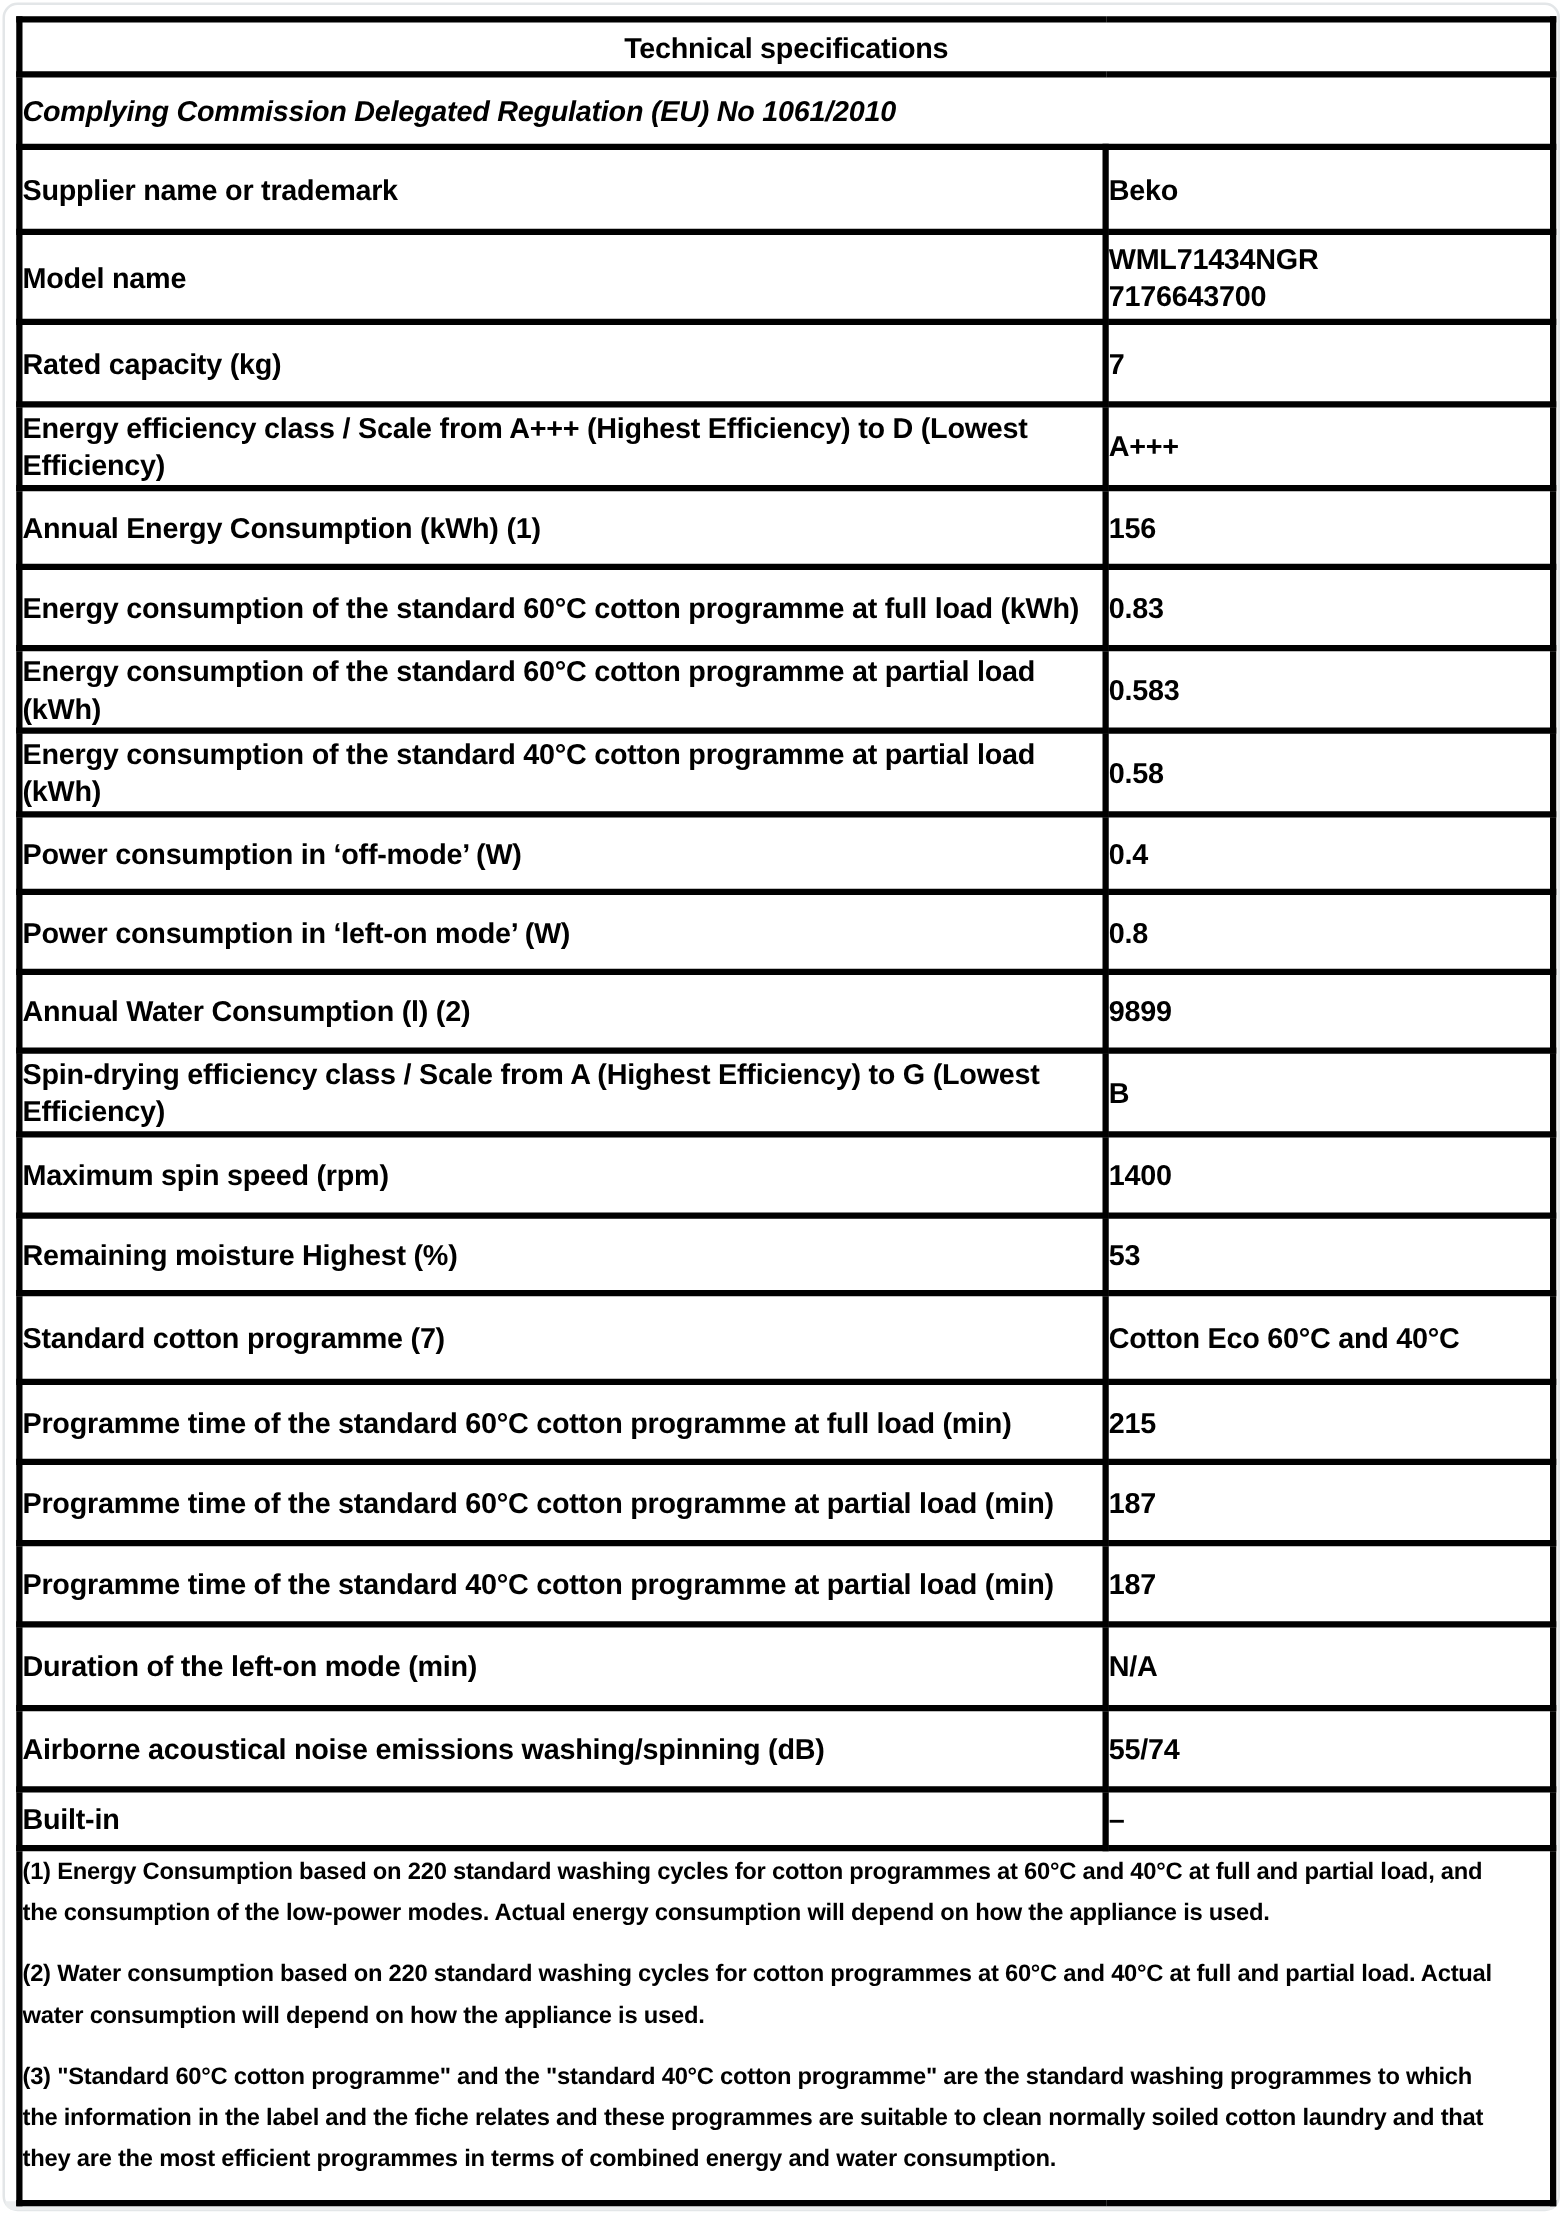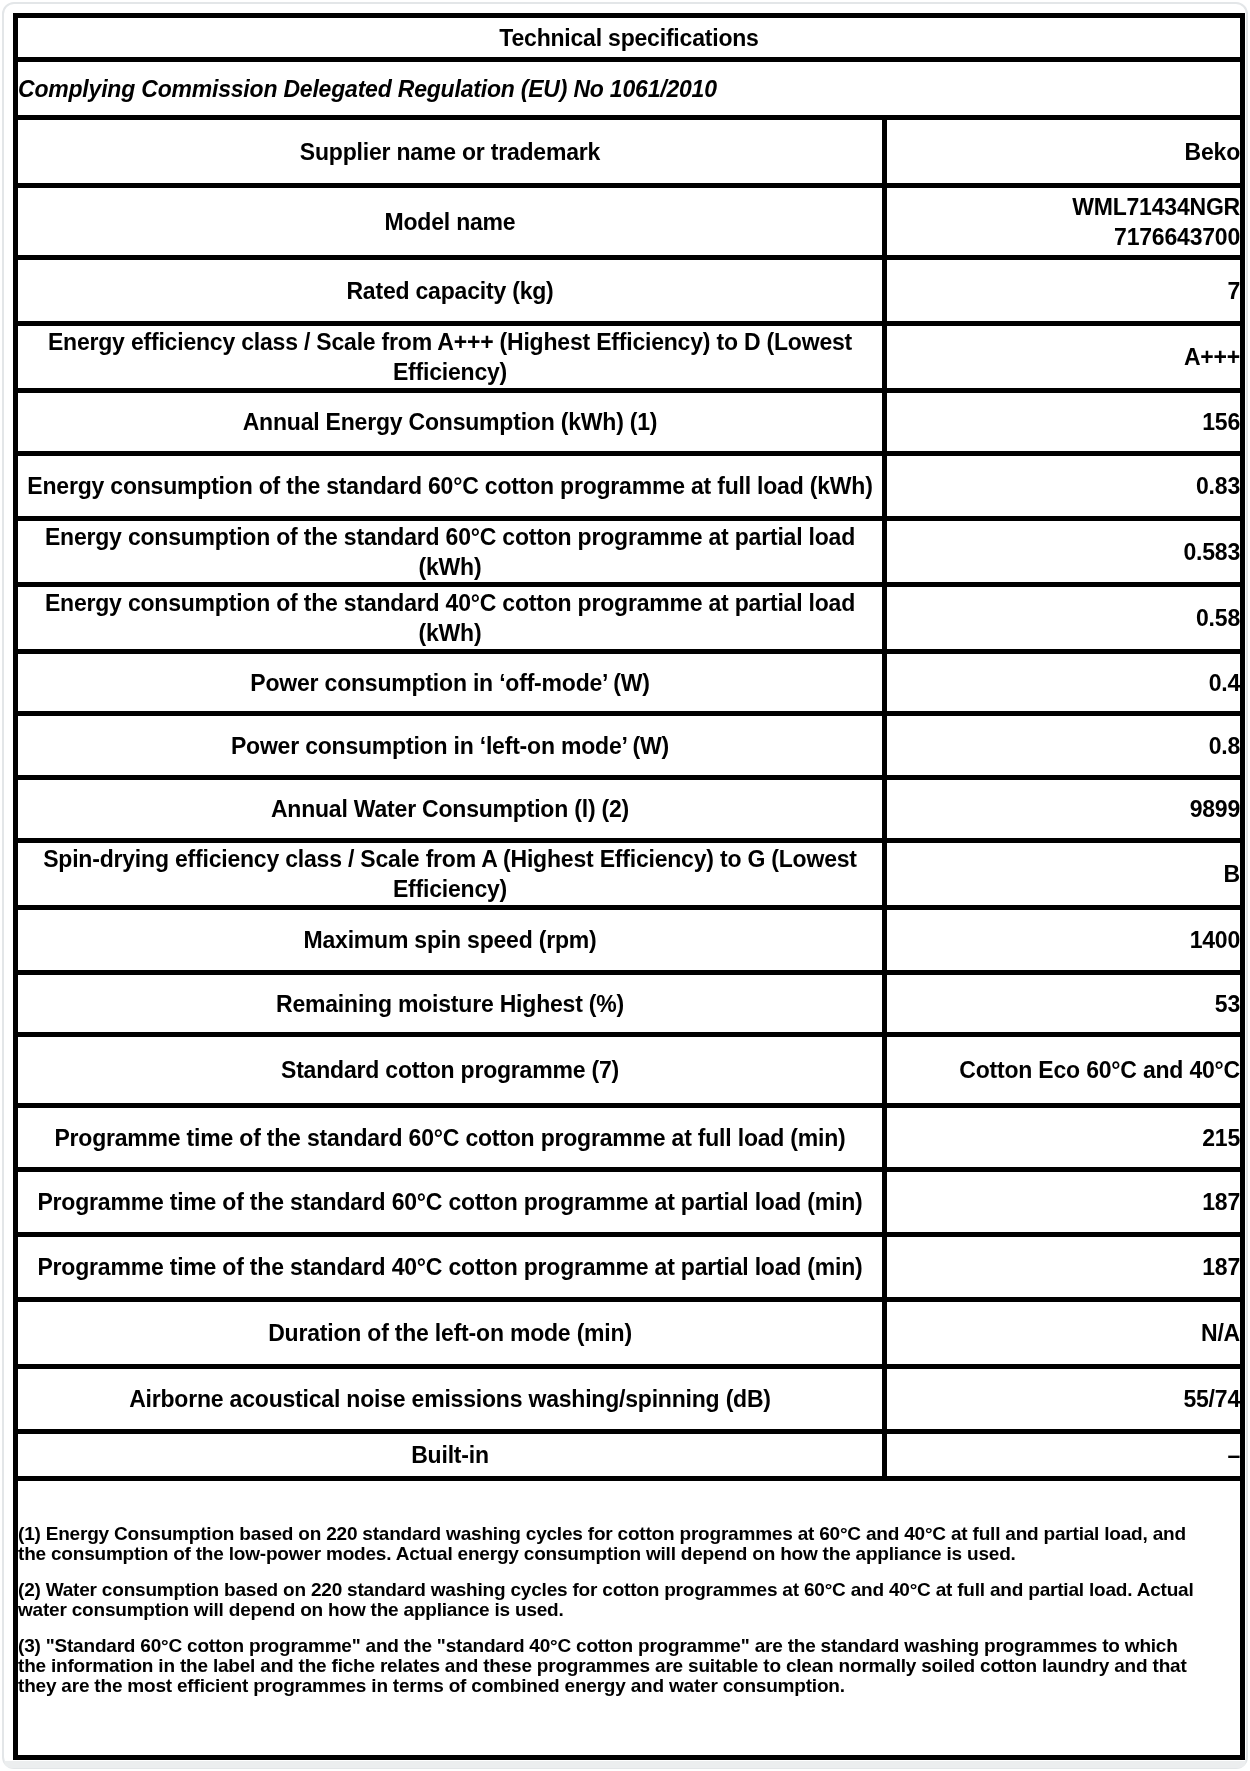--- a/index.html
+++ b/index.html
@@ -59,43 +59,43 @@
     border-bottom-width: 4px;
   }
   th.subtitle-cell {
     font-size: 21.5px;
     font-weight: bold;
     font-style: italic;
     text-align: left;
     letter-spacing: 0;
   }
   td.label-cell {
-    text-align: center;
+    text-align: left;
     padding-left: 4px;
     padding-right: 6px;
     border-right-width: 6px;
     white-space: pre-line;
   }
   td.value-cell {
-    text-align: right;
+    text-align: left;
     border-left-width: 6px;
     white-space: pre-line;
   }
   td.value-dash {
     font-weight: bold;
   }
   td.footnote-cell {
     vertical-align: top;
     padding: 13px 20px 0 4px;
     letter-spacing: 0;
   }
   .footnote-para {
     margin: 0 0 16px 0;
     font-size: 19px;
-    line-height: 20px;
+    line-height: 33px;
     max-width: 1190px;
   }
 </style>
 </head>
 <body>
 
 <div class="page-edge"></div>
 <div class="page-bottom-strip"></div>
 
 <table class="spec">

